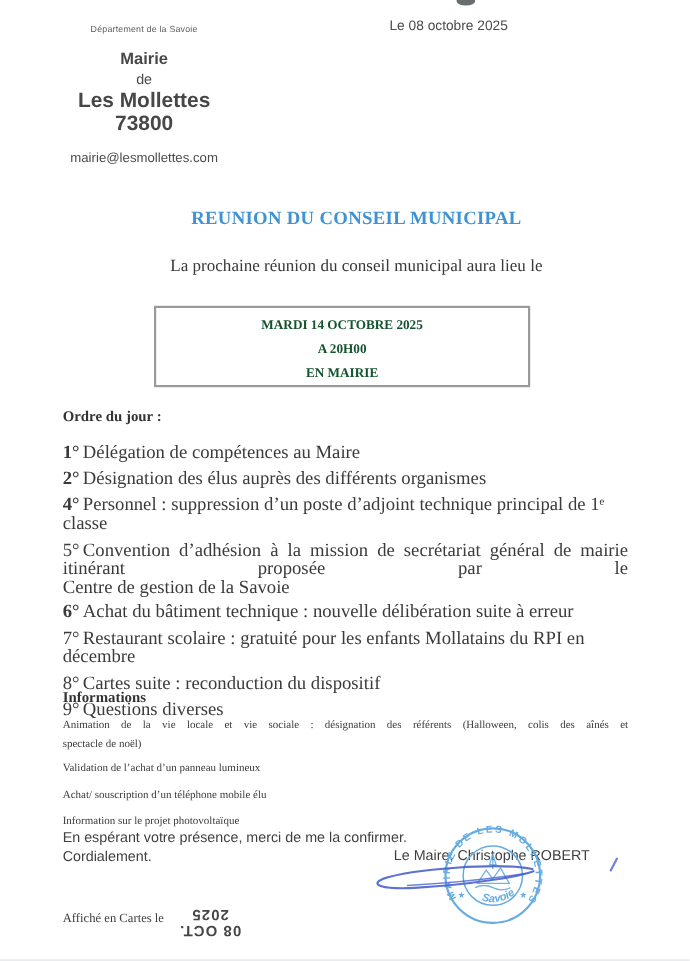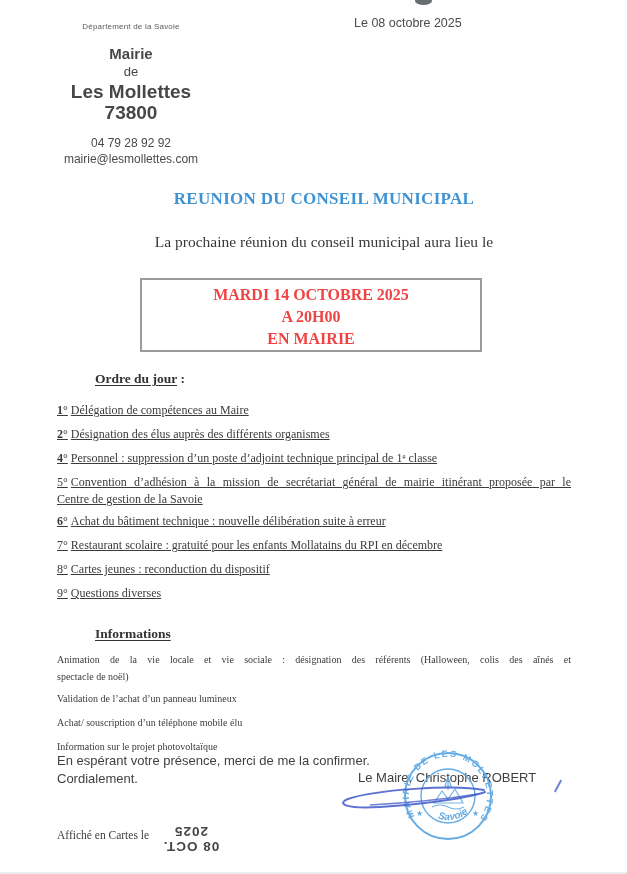--- a/index.html
+++ b/index.html
@@ -24,27 +24,27 @@
   .scan-artifact { position:absolute; left:415px; top:-3px; width:17px; height:8px;
                    background:#4e5357; border-radius:50%; opacity:.85; }
 
   
   .doc-title { position:absolute; top:189px; left:0; width:100%; text-align:center;
                font-size:17px; font-weight:bold; color:#3f93d2; letter-spacing:.3px; }
   .intro { position:absolute; top:233px; left:0; width:100%; text-align:center;
            font-size:15.5px; color:#383838; }
   .meeting-box { position:absolute; left:140px; top:278px; width:342px; height:74px;
                  border:2px solid #9a9a9a; box-sizing:border-box; text-align:center; padding-top:4px; }
-  .meeting-box div { font-size:16px; font-weight:bold; color:#ef4444; line-height:22px; }
+  .meeting-box div { font-size:12px; font-weight:bold; color:#14532d; line-height:22px; }
 
   
   .agenda { position:absolute; left:57px; top:371px; width:514px; }
   .section-heading { font-size:13.5px; font-weight:bold; color:#333; margin:0 0 15px 0; }
-  .section-heading .underlined { text-decoration:underline; text-underline-offset:2px;margin-left:38px; }
-  .agenda-item { font-size:12px; line-height:17px; margin:0 0 7px 0; color:#3b3b3b;text-decoration:underline; }
+  .section-heading .underlined { text-underline-offset:2px; }
+  .agenda-item { font-size:17px; line-height:17px; margin:0 0 7px 0; color:#3b3b3b; }
   .agenda-item .num { margin-right:3px; }
   .agenda-item .num.bold { font-weight:bold; }
   .justify-both { display:block; text-align:justify; text-align-last:justify; }
   .two-line { margin-bottom:5px; }
 
   
   .informations { position:absolute; left:57px; top:626px; width:514px; }
   .informations .section-heading { margin-bottom:9px; }
   .info-item { font-size:10px; line-height:17px; margin:0 0 7px 0; }
   .info-first { margin-bottom:5px; }
@@ -74,21 +74,20 @@
 
   <div class="scan-artifact"></div>
 
   <div class="org-block">
     <div class="dept">Département de la Savoie</div>
     <div class="org-name1">Mairie</div>
     <div class="org-de">de</div>
     <div class="org-name2">Les Mollettes</div>
     <div class="org-cp">73800</div>
     <div class="contact">
-      <div>04 79 28 92 92</div>
       <div>mairie@lesmollettes.com</div>
     </div>
   </div>
 
   <div class="date-line">Le 08 octobre 2025</div>
 
   <div class="doc-title">REUNION DU CONSEIL MUNICIPAL</div>
 
   <div class="intro">La prochaine réunion du conseil municipal aura lieu le</div>
 
@@ -103,21 +102,21 @@
 
     <p class="agenda-item"><span class="num bold">1°</span><span>Délégation de compétences au Maire</span></p>
     <p class="agenda-item"><span class="num bold">2°</span><span>Désignation des élus auprès des différents organismes</span></p>
     <p class="agenda-item"><span class="num bold">4°</span><span>Personnel : suppression d’un poste d’adjoint technique principal de 1ᵉ classe</span></p>
     <p class="agenda-item two-line">
       <span class="justify-both"><span class="num">5°</span><span>Convention d’adhésion à la mission de secrétariat général de mairie itinérant proposée par le</span></span>
       <span>Centre de gestion de la Savoie</span>
     </p>
     <p class="agenda-item"><span class="num bold">6°</span><span>Achat du bâtiment technique : nouvelle délibération suite à erreur</span></p>
     <p class="agenda-item"><span class="num">7°</span><span>Restaurant scolaire : gratuité pour les enfants Mollatains du RPI en décembre</span></p>
-    <p class="agenda-item"><span class="num">8°</span><span>Cartes jeunes : reconduction du dispositif</span></p>
+    <p class="agenda-item"><span class="num">8°</span><span>Cartes suite : reconduction du dispositif</span></p>
     <p class="agenda-item"><span class="num">9°</span><span>Questions diverses</span></p>
   </div>
 
   <div class="informations">
     <p class="section-heading"><span class="underlined">Informations</span></p>
     <p class="info-item info-first">
       <span class="justify-both">Animation de la vie locale et vie sociale : désignation des référents (Halloween, colis des aînés et</span>
       <span>spectacle de noël)</span>
     </p>
     <p class="info-item">Validation de l’achat d’un panneau lumineux</p>

